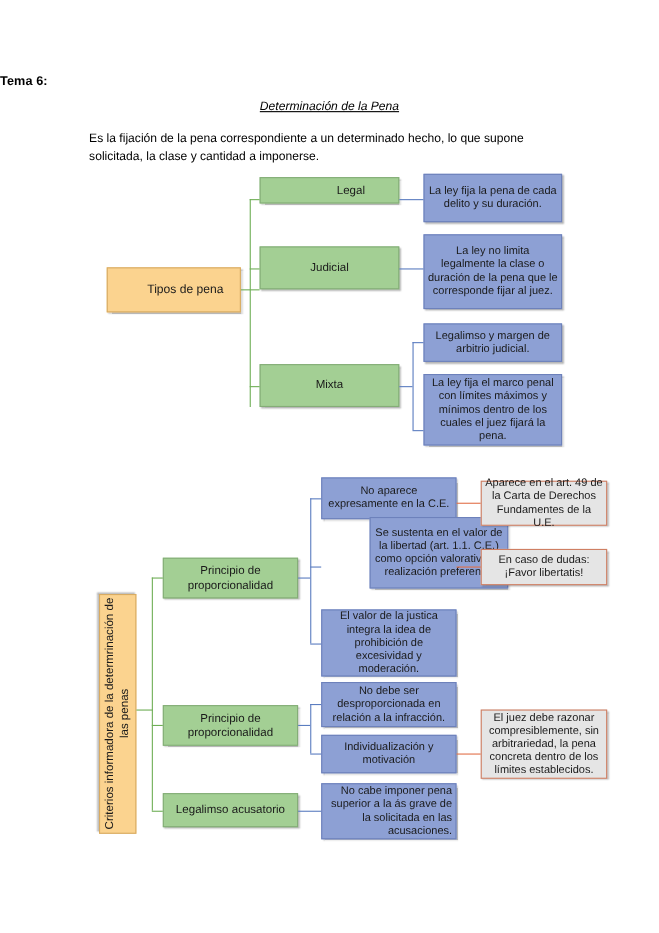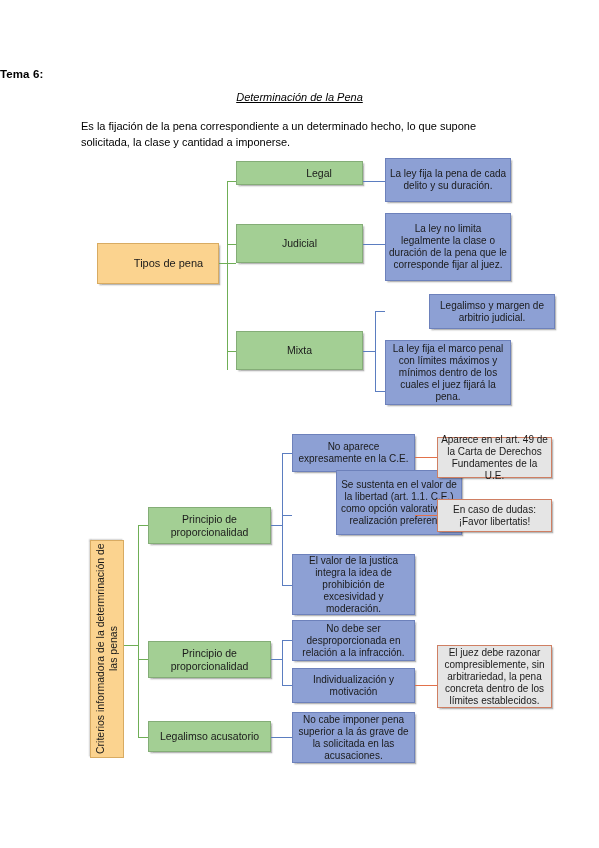--- a/index.html
+++ b/index.html
@@ -131,21 +131,21 @@
   <div class="node green" style="left:236px; top:331px; width:127px; height:39px;">
     <span class="txt">Mixta</span>
   </div>
 
   <div class="node blue" style="left:385px; top:158px; width:126px; height:44px;">
     <span class="txt">La ley fija la pena de cada delito y su duración.</span>
   </div>
   <div class="node blue" style="left:385px; top:213px; width:126px; height:68px;">
     <span class="txt">La ley no limita legalmente la clase o duración de la pena que le corresponde fijar al juez.</span>
   </div>
-  <div class="node blue" style="left:385px; top:294px; width:126px; height:35px;margin-left:44px;">
+  <div class="node blue" style="left:385px; top:294px; width:126px; height:35px;">
     <span class="txt">Legalimso y margen de arbitrio judicial.</span>
   </div>
   <div class="node blue" style="left:385px; top:340px; width:126px; height:65px;">
     <span class="txt">La ley fija el marco penal con límites máximos y mínimos dentro de los cuales el juez fijará la pena.</span>
   </div>
 
   <div class="ln h g" style="left:219px; top:263px; width:17px;"></div>
   <div class="ln v g" style="left:227px; top:181px; height:189px;"></div>
   <div class="ln h g" style="left:227px; top:181px; width:9px;"></div>
   <div class="ln h g" style="left:227px; top:244px; width:9px;"></div>
@@ -182,21 +182,21 @@
     <span class="txt">El valor de la justica integra la idea de prohibición de excesividad y moderación.</span>
   </div>
 
   <div class="node blue" style="left:292px; top:620px; width:123px; height:41px;">
     <span class="txt">No debe ser desproporcionada en relación a la infracción.</span>
   </div>
   <div class="node blue" style="left:292px; top:668px; width:123px; height:35px;">
     <span class="txt">Individualización y motivación</span>
   </div>
 
-  <div class="node blue" style="left:292px; top:712px; width:123px; height:51px;">
+  <div class="node blue" style="left:292px; top:712px; width:123px; height:51px;text-align:right;">
     <span class="txt">No cabe imponer pena superior a la ás grave de la solicitada en las acusaciones.</span>
   </div>
 
   <div class="node salmon" style="left:437px; top:437px; width:115px; height:41px;">
     <span class="txt">Aparece en el art. 49 de la Carta de Derechos Fundamentes de la U.E.</span>
   </div>
   <div class="node salmon" style="left:437px; top:499px; width:115px; height:33px;">
     <span class="txt">En caso de dudas: ¡Favor libertatis!</span>
   </div>
   <div class="node salmon" style="left:437px; top:645px; width:115px; height:63px;">

